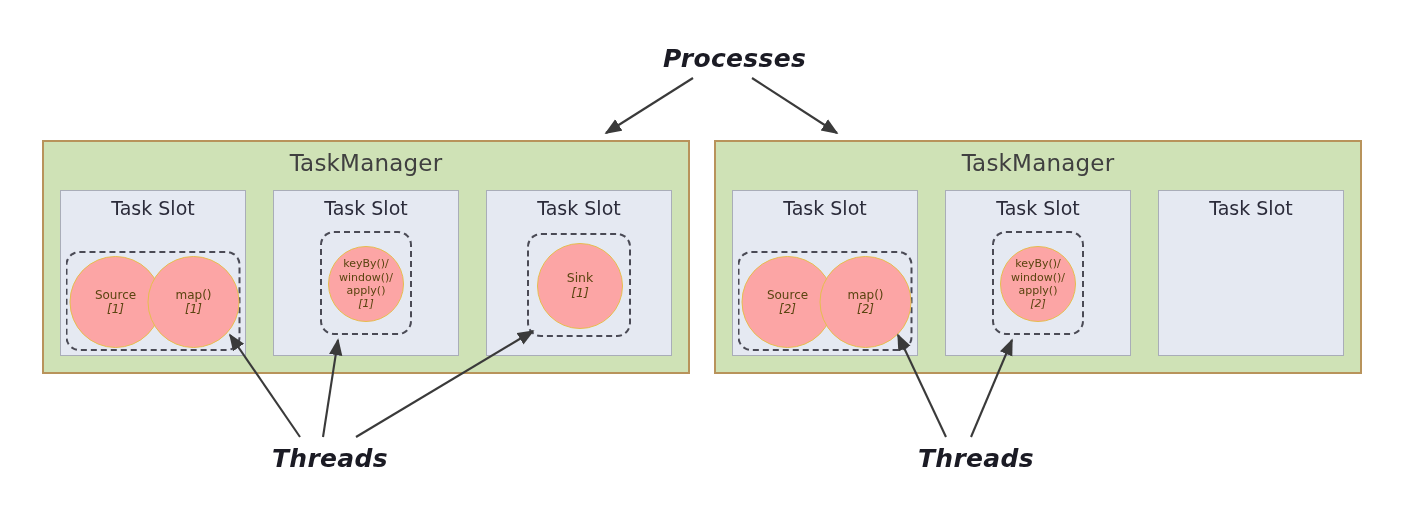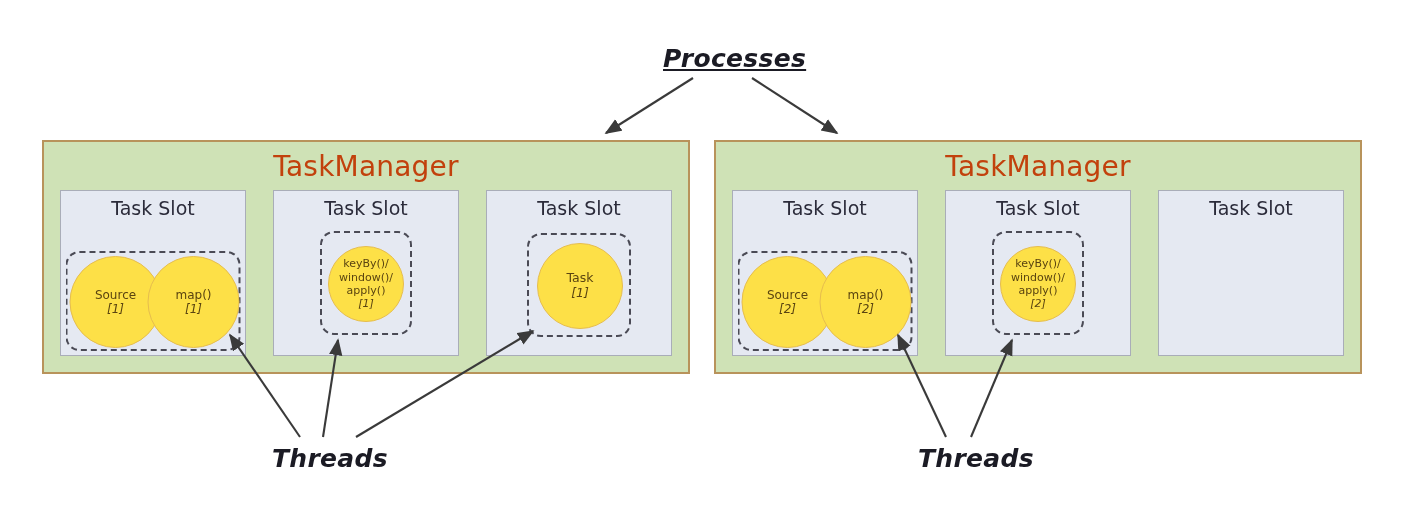--- a/index.html
+++ b/index.html
@@ -36,21 +36,21 @@
   .annotation {
     position: absolute;
     font-style: italic;
     font-weight: bold;
     color: #1b1b24;
     font-size: 25px;
     letter-spacing: 0.3px;
     white-space: nowrap;
     z-index: 6;
   }
-  #label-processes { left: 663px; top: 44px; text-decoration: underline; }
+  #label-processes { left: 663px; top: 44px; }
   #label-threads-left { left: 272px; top: 444px; }
   #label-threads-right { left: 918px; top: 444px; }
 
   
   .taskmanager {
     position: absolute;
     top: 140px;
     height: 234px;
     background: #cfe2b6;
     border: 2px solid #b8935b;
@@ -59,22 +59,22 @@
   }
   #tm-left  { left: 42px;  width: 648px; }
   #tm-right { left: 714px; width: 648px; }
 
   .tm-title {
     position: absolute;
     top: 8px;
     left: 0;
     width: 100%;
     text-align: center;
-    font-size: 28px;
-    color: #c2410c;
+    font-size: 23px;
+    color: #404040;
     letter-spacing: 0.2px;
   }
 
   .slot-row {
     position: absolute;
     left: 16px;
     right: 16px;
     top: 48px;
     bottom: 16px;
     display: flex;
@@ -128,21 +128,21 @@
     transform: translateX(-50%);
     top: 42px;
     width: 104px;
     height: 104px;
   }
 
   
   .op-circle {
     position: absolute;
     border-radius: 50%;
-    background: #fde047;
+    background: #fca5a5;
     border: 1px solid #e6bd4e;
     display: flex;
     flex-direction: column;
     align-items: center;
     justify-content: center;
     text-align: center;
     color: #5a4410;
     font-size: 12px;
     line-height: 1.18;
     box-sizing: border-box;
@@ -238,21 +238,21 @@
             <span>apply()</span>
             <span class="op-sub">[1]</span>
           </div>
         </div>
       </div>
 
       <div class="task-slot">
         <div class="slot-title">Task Slot</div>
         <div class="task-group single-sink">
           <div class="op-circle">
-            <span>Task</span>
+            <span>Sink</span>
             <span class="op-sub">[1]</span>
           </div>
         </div>
       </div>
 
     </div>
   </div>
 
   <div class="taskmanager" id="tm-right">
     <div class="tm-title">TaskManager</div>

